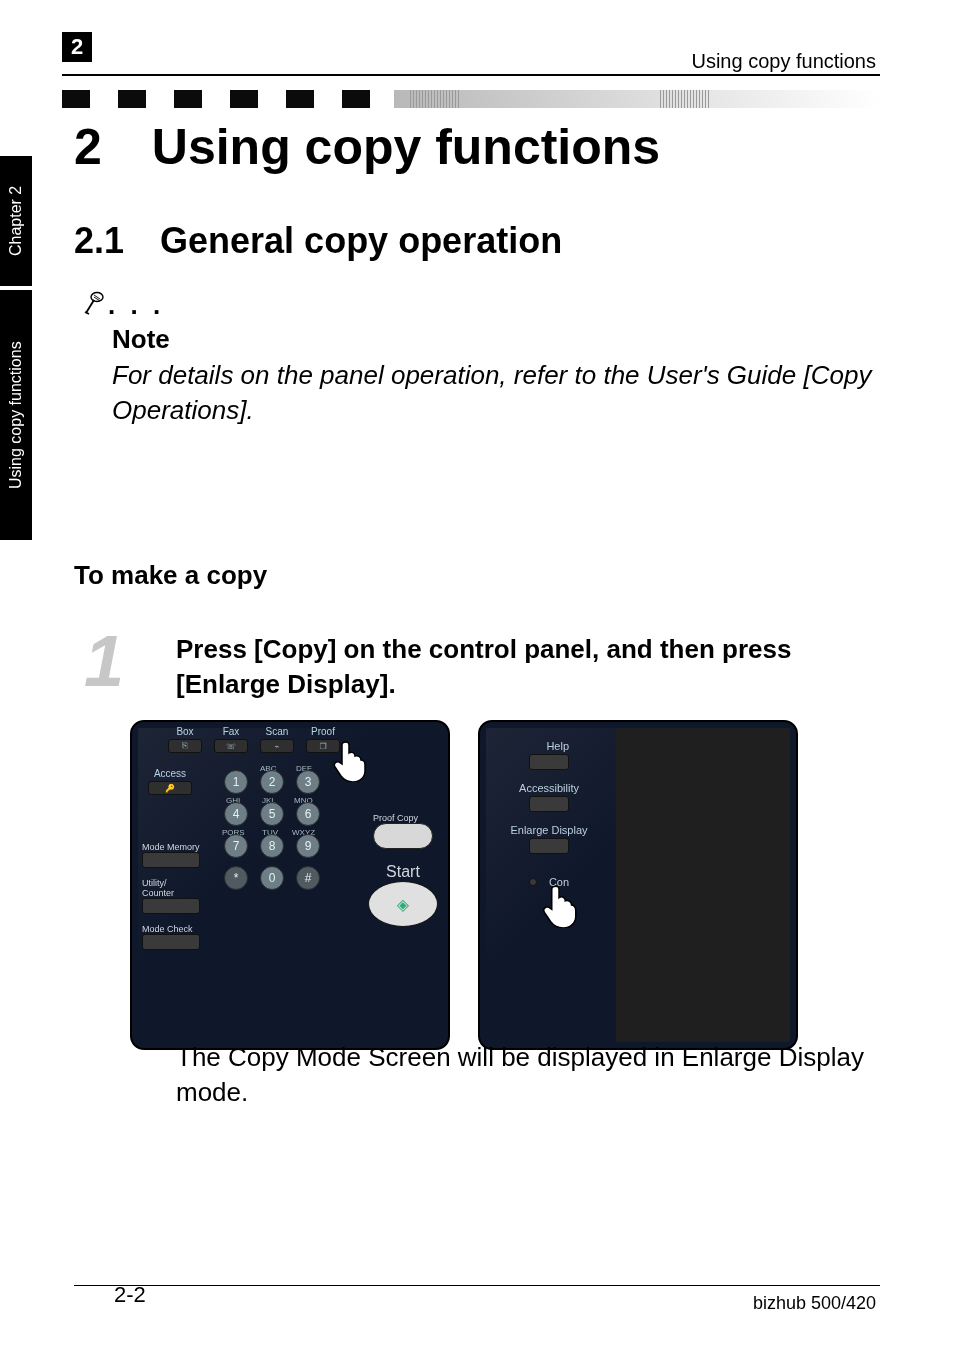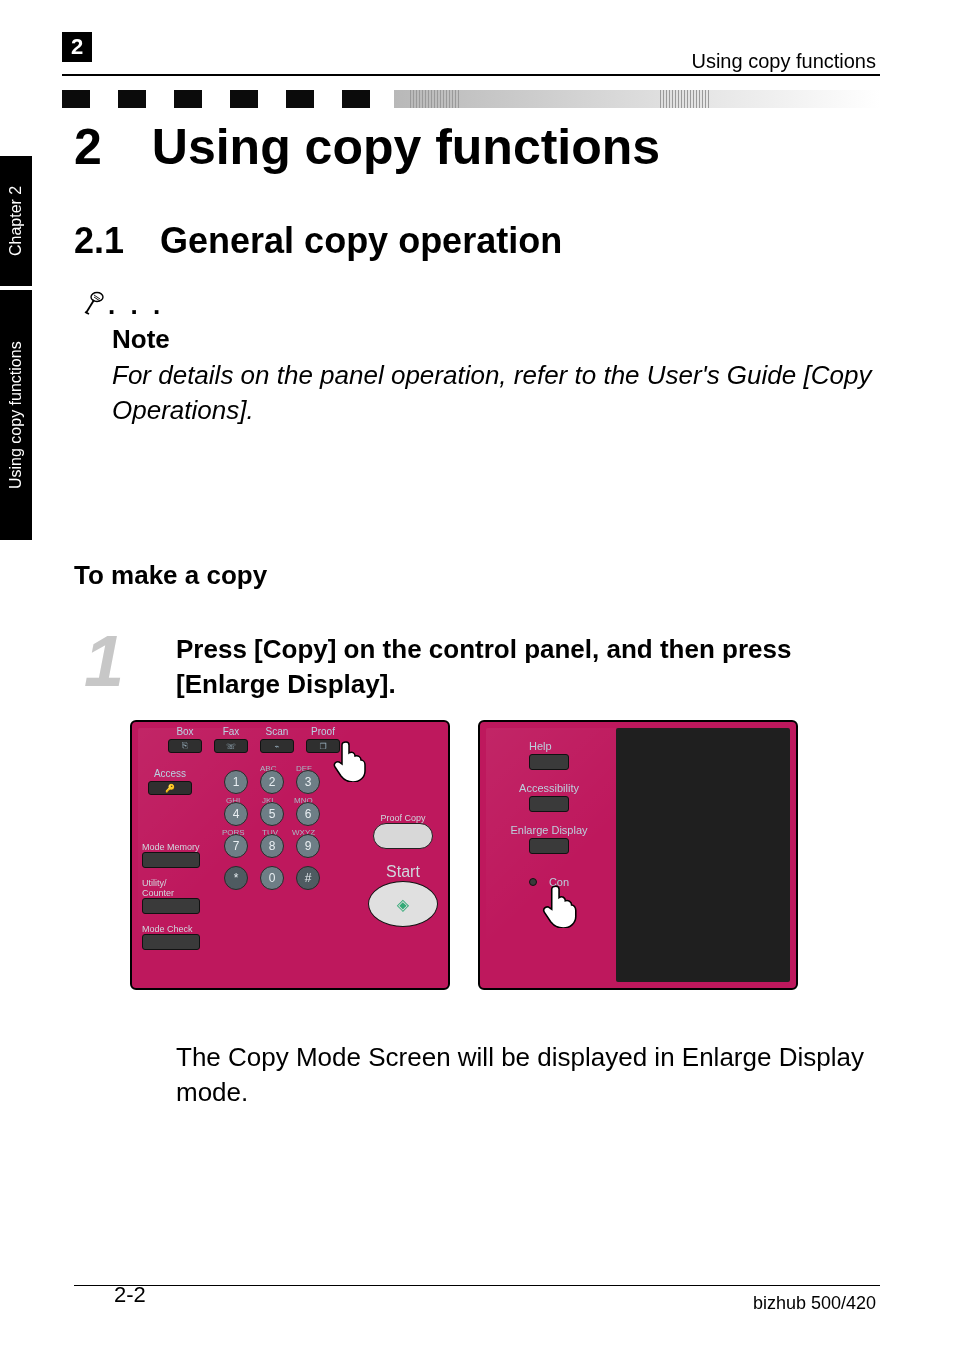--- a/index.html
+++ b/index.html
@@ -37,21 +37,21 @@
 
   .para1 { position: absolute; top: 454px; left: 74px; right: 80px; font-size: 26px; line-height: 1.35; }
   .step-label { position: absolute; top: 560px; left: 74px; font-size: 26px; font-weight: bold; }
 
   
   .step-num { position: absolute; top: 620px; left: 84px; font-size: 72px; font-style: italic; font-weight: bold; color: #c7c7c7; }
   .step-text { position: absolute; top: 632px; left: 176px; right: 80px; font-size: 26px; font-weight: bold; line-height: 1.35; }
 
   
   .panel-row { position: absolute; top: 720px; left: 130px; display: flex; gap: 28px; }
-  .panel { width: 320px; height: 270px; background: #be185d; border: 2px solid #000; border-radius: 6px; position: relative; overflow: hidden; color: #d0d8de; font-size: 10px; }
+  .panel { width: 320px; height: 330px; background: #0f172a; border: 2px solid #000; border-radius: 14px; position: relative; overflow: hidden; color: #d0d8de; font-size: 10px; }
   .panel .inner-gloss { position: absolute; inset: 6px; background: linear-gradient(135deg, rgba(255,255,255,0.06), rgba(0,0,0,0) 40%); border-radius: 2px; }
 
   
   .p1-top-row { position: absolute; top: 4px; left: 36px; display: flex; gap: 12px; }
   .kbtn { display: flex; flex-direction: column; align-items: center; gap: 2px; }
   .kbtn .lbl { color: #b9d2e2; font-size: 10px; }
   .kbtn .cap { width: 34px; height: 14px; background: #2f2f2f; border: 1px solid #111; border-radius: 3px; display:flex; align-items:center; justify-content:center; color:#9fb7c6; font-size:8px; }
   .p1-access { position: absolute; top: 46px; left: 16px; }
   .p1-keypad { position: absolute; top: 48px; left: 92px; display: grid; grid-template-columns: repeat(3, 26px); grid-template-rows: repeat(4, 26px); gap: 6px 10px; }
   .rndkey { width: 24px; height: 24px; border-radius: 50%; background: #6e7e86; border: 1px solid #2a2a2a; color: #e8eef2; font-size: 12px; display:flex; align-items:center; justify-content:center; }
@@ -200,35 +200,35 @@
 Counter</span>
           <div class="rectbtn"></div>
         </div>
         <div>
           <span class="lbl" style="font-size:9px; display:block">Mode Check</span>
           <div class="rectbtn"></div>
         </div>
       </div>
 
       <div class="p1-right">
-        <div style="text-align:center">
+        <div style="text-align:left">
           <span class="lbl" style="font-size:9px">Proof Copy</span>
           <div class="ovalbtn"></div>
         </div>
         <div style="text-align:center">
           <span class="lbl" style="font-size:16px">Start</span>
           <div class="startbtn">◈</div>
         </div>
       </div>
     </div>
 
     <div class="panel">
       <div class="inner-gloss"></div>
       <div class="p2-left-col">
-        <div style="text-align:left">
+        <div style="text-align:right">
           <span class="lbl">Help</span>
           <div class="rectbtn" style="width:40px; margin:2px auto"></div>
         </div>
         <div style="text-align:center">
           <span class="lbl">Accessibility</span>
           <div class="rectbtn" style="width:40px; margin:2px auto"></div>
         </div>
         <div style="text-align:center">
           <span class="lbl">Enlarge Display</span>
           <div class="rectbtn" style="width:40px; margin:2px auto"></div>

